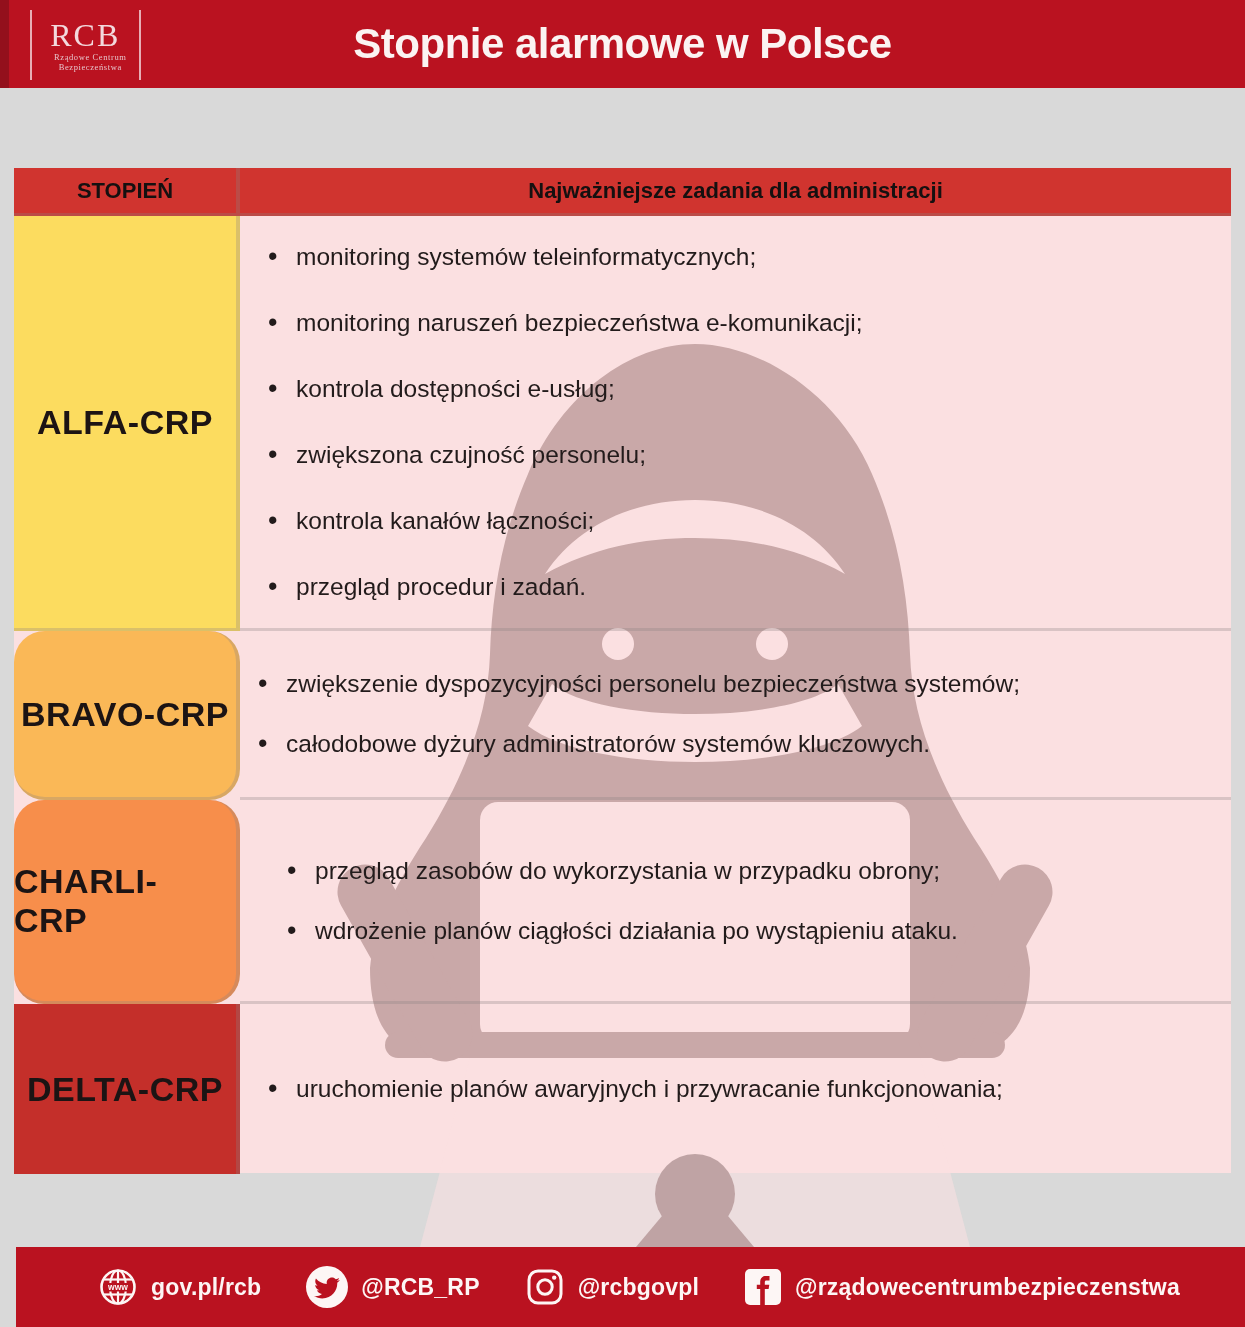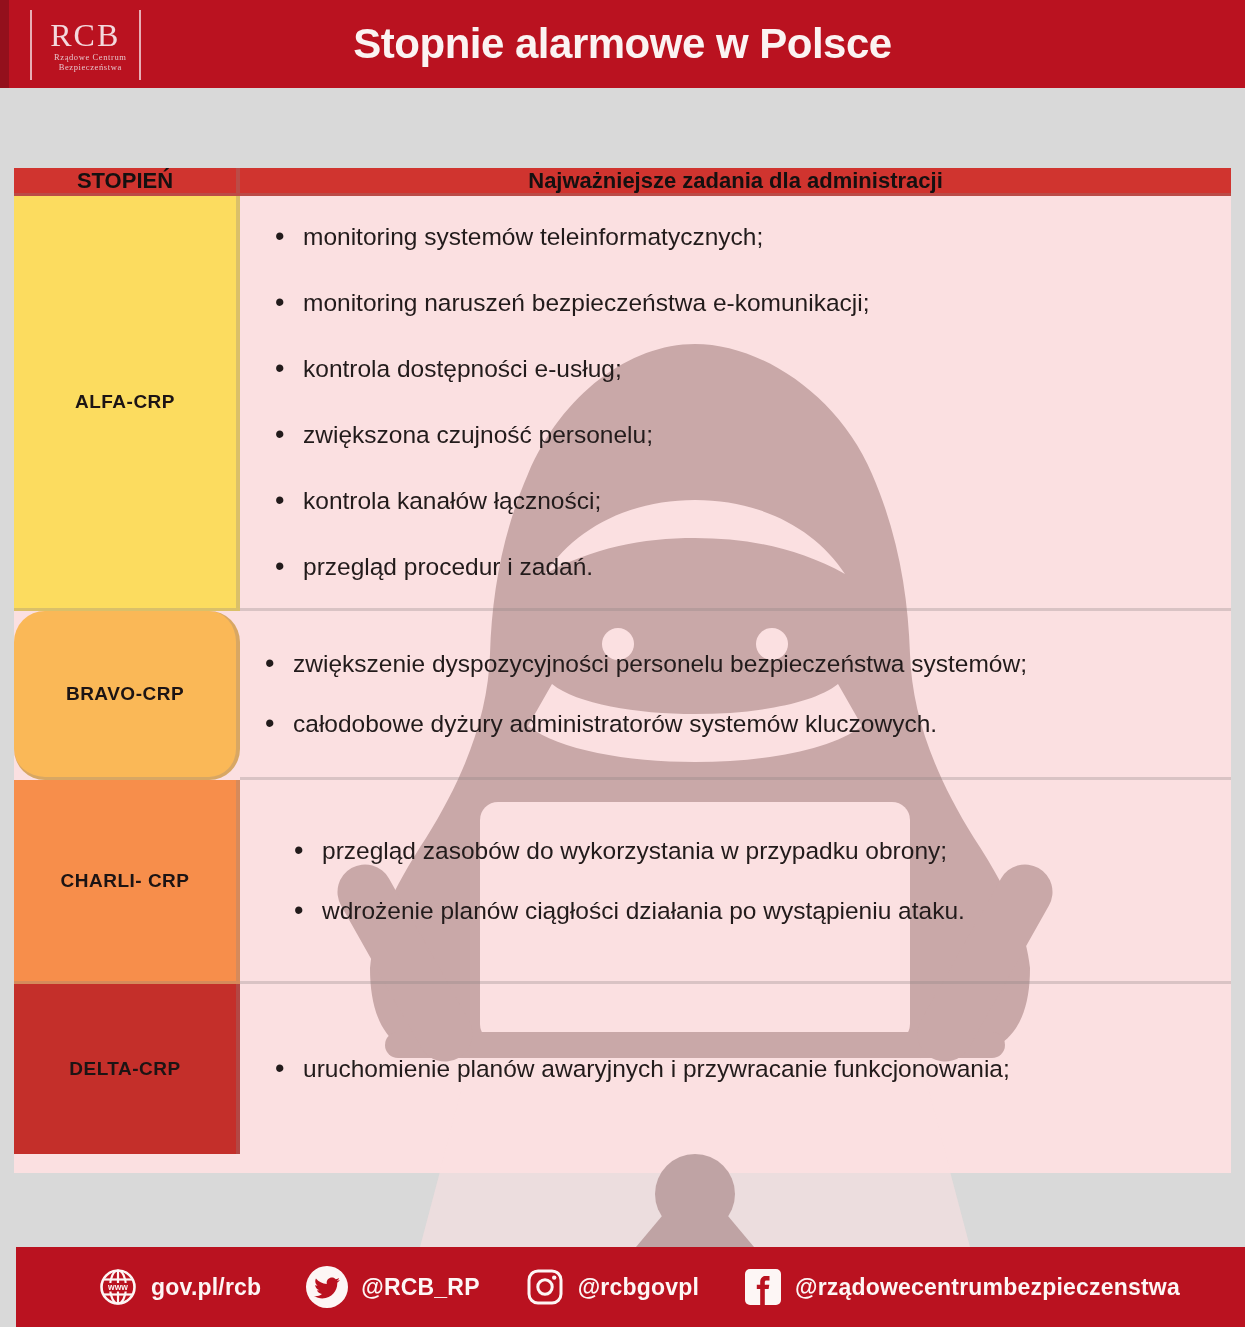--- a/index.html
+++ b/index.html
@@ -43,46 +43,46 @@
   .pink-bg{position:absolute;left:14px;top:168px;width:1217px;height:1005px;background:var(--pink);z-index:0;}
   .watermark{position:absolute;left:330px;top:332px;width:750px;height:915px;z-index:1;pointer-events:none;}
 
   
   .table{
     position:absolute;left:14px;top:168px;width:1217px;z-index:2;
     display:grid;grid-template-columns:226px 1fr;
   }
   .cell{box-sizing:border-box;}
   .c-head{
-    background:var(--red-head);height:28px;
+    background:var(--red-head);height:48px;
     display:flex;align-items:center;justify-content:center;
     font-weight:bold;font-size:22px;color:#151010;
     border-bottom:3px solid var(--sep);
   }
   .col1{border-right:4px solid var(--sep);}
   .level{
     display:flex;align-items:center;justify-content:center;
-    font-weight:bold;font-size:19px;color:#1c1414;letter-spacing:.5px;
+    font-weight:bold;font-size:34px;color:#1c1414;letter-spacing:.5px;
     border-bottom:3px solid var(--sep);
   }
   .tasks{
     display:flex;flex-direction:column;justify-content:center;
     border-bottom:3px solid var(--sep);
     padding:6px 20px 6px 26px;
   }
   .row-last{border-bottom:none;}
   .r-alfa{height:415px;background:var(--yellow);}
   .r-bravo{height:169px;background:var(--orange1);border-radius:31px;}
-  .r-charli{height:204px;background:var(--orange2);}
+  .r-charli{height:204px;background:var(--orange2);border-radius:30px;}
   .r-delta{height:170px;background:var(--red-row);}
   .t-alfa{height:415px;gap:36px;}
   .t-bravo{height:169px;gap:30px;padding-left:16px;}
   .t-charli{height:204px;gap:30px;padding-left:45px;}
   .t-delta{height:170px;gap:30px;}
-  ul.blist{margin:7px;padding:0;list-style:none;display:flex;flex-direction:column;gap:inherit;}
+  ul.blist{margin:0;padding:0;list-style:none;display:flex;flex-direction:column;gap:inherit;}
   ul.blist li{
     position:relative;padding-left:30px;
     font-size:24.5px;line-height:30px;color:var(--ink);
   }
   ul.blist li::before{
     content:"\2022";position:absolute;left:2px;top:-1px;font-size:27px;color:var(--ink);
   }
 
   
   .footer{

